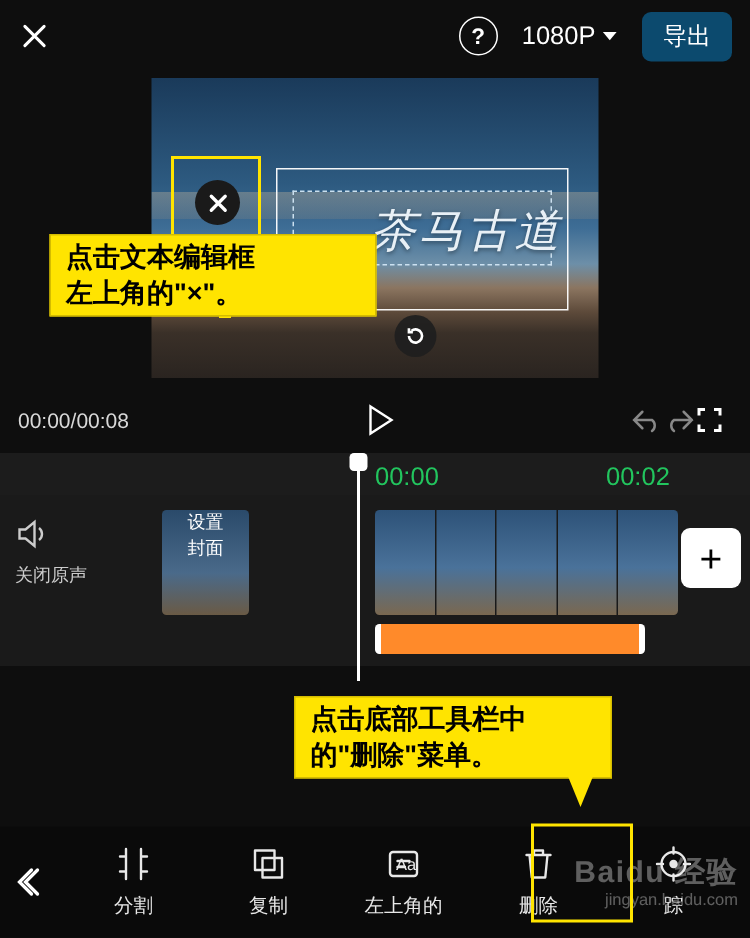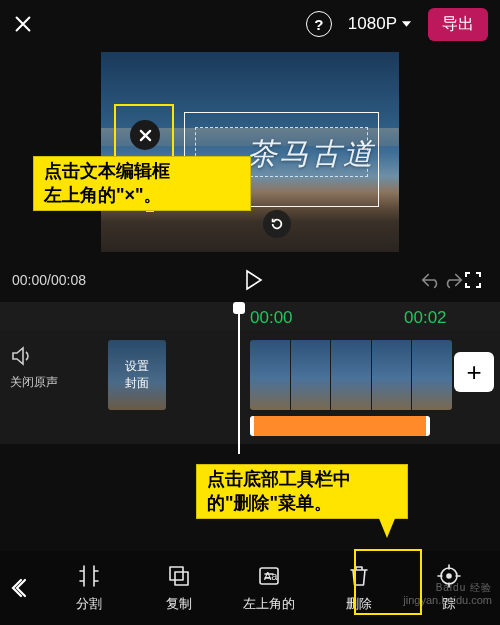--- a/index.html
+++ b/index.html
@@ -3,21 +3,21 @@
 <meta charset="utf-8">
 <style>
   *{box-sizing:border-box;margin:0;padding:0;font-family:-apple-system,"Helvetica Neue",Arial,sans-serif}
   body{width:500px;height:625px;background:#0e0e0e;color:#fff;overflow:hidden;position:relative}
   .topbar{height:48px;display:flex;align-items:center;padding:0 12px;gap:10px}
   .topbar .spacer{flex:1}
   .icon-btn{display:flex;align-items:center;justify-content:space-between;cursor:pointer}
   .close-x svg{width:22px;height:22px;stroke:#fff;stroke-width:2.2;stroke-linecap:round}
   .help-circle{width:26px;height:26px;border:1.8px solid #fff;border-radius:50%;display:flex;align-items:center;justify-content:center;font-size:15px;font-weight:600}
   .res-btn{display:flex;align-items:center;gap:4px;font-size:17px;font-weight:500;padding:4px 6px}
-  .export-btn{background:#be185d;color:#fff;font-size:16px;font-weight:500;padding:6px 14px;border-radius:6px}
+  .export-btn{background:#0c4a6e;color:#fff;font-size:16px;font-weight:500;padding:6px 14px;border-radius:6px}
   .preview-wrap{display:flex;justify-content:center;margin-top:4px;position:relative}
   .preview{width:298px;height:200px;position:relative;background:linear-gradient(to bottom,#1a3a5a 0%,#2d5a80 35%,#3e6d95 50%,#6d8fa8 62%,#8b7560 70%,#5d4a3a 78%,#3a3028 85%,#2a2420 100%);overflow:hidden}
   .sky-band{position:absolute;left:0;right:0;top:38%;height:18px;background:linear-gradient(to bottom,rgba(230,200,160,.3),rgba(200,160,120,.15))}
   .text-frame{position:absolute;right:20px;top:60px;width:195px;height:95px;border:1.5px solid rgba(255,255,255,.95)}
   .text-inner{position:absolute;left:10px;top:14px;right:10px;height:50px;border:1.5px dashed rgba(210,230,245,.95)}
   .cn-title{position:absolute;right:24px;top:82px;font-size:30px;font-weight:500;color:#e8f0f6;letter-spacing:2px;font-style:italic;text-shadow:0 1px 3px rgba(0,0,0,.4)}
   .del-circle{position:absolute;left:130px;top:68px;width:30px;height:30px;border-radius:50%;background:#1a1a1a;display:flex;align-items:center;justify-content:center}
   .del-circle svg{width:13px;height:13px;stroke:#fff;stroke-width:2.4;stroke-linecap:round}
   .rot-circle{position:absolute;right:108px;bottom:14px;width:28px;height:28px;border-radius:50%;background:rgba(30,30,30,.92);display:flex;align-items:center;justify-content:center}
   .rot-circle svg{width:14px;height:14px;stroke:#fff;stroke-width:2;fill:none}
@@ -34,37 +34,37 @@
   .ctrl-icon svg{width:22px;height:20px;stroke:#888;stroke-width:1.8;fill:none;stroke-linecap:round}
   .full svg{width:18px;height:18px;stroke:#fff;stroke-width:2;fill:none}
   .ruler{height:28px;background:#1c1c1c;position:relative;font-size:17px;color:#22c55e}
   .ruler span{position:absolute;top:6px}
   .track-area{background:#1a1a1a;position:relative;height:114px}
   .playhead{position:absolute;left:238px;top:-28px;bottom:-10px;width:2px;background:#fff}
   .playhead::before{content:'';position:absolute;top:0;left:-5px;width:12px;height:12px;background:#fff;border-radius:3px}
   .sound-col{position:absolute;left:10px;top:16px;width:76px;text-align:left;color:#ccc}
   .sound-col svg{width:24px;height:20px;stroke:#ccc;stroke-width:1.6;fill:none;margin-bottom:4px}
   .sound-lbl{font-size:12px}
-  .cover-thumb{position:absolute;left:108px;top:10px;width:58px;height:70px;background:linear-gradient(#2a4a6a,#4a6a8a 60%,#6a5a45);border-radius:3px;display:flex;align-items:center;justify-content:center;font-size:12px;color:#fff;text-align:center}
+  .cover-thumb{position:absolute;left:108px;top:10px;width:58px;height:70px;background:linear-gradient(#2a4a6a,#4a6a8a 60%,#6a5a45);border-radius:3px;display:flex;justify-content:center;font-size:12px;color:#fff;text-align:center}
   .clips{position:absolute;left:250px;top:10px;right:48px;height:70px;display:flex;gap:1px;overflow:hidden;border-radius:3px}
   .clip{flex:1;background:linear-gradient(#2d5278,#4a729a 55%,#7a6850)}
   .add-btn{position:absolute;right:6px;top:22px;width:40px;height:40px;background:#fff;border-radius:6px;display:flex;align-items:center;justify-content:center;font-size:26px;font-weight:400;color:#000}
   .text-track{position:absolute;left:250px;top:86px;width:180px;height:20px;background:#ff8a2a;border-radius:3px;border-left:4px solid #fff;border-right:4px solid #fff}
   .tip2{left:196px;top:464px;width:212px;z-index:5}
   .arrow-down{position:absolute;left:378px;top:516px;width:0;height:0;border-left:9px solid transparent;border-right:9px solid transparent;border-top:22px solid #ffe400;z-index:5}
   .arrow-down::after{content:'';position:absolute;left:-4px;top:-32px;width:8px;height:14px;background:#ffe400}
   .hl2{left:354px;top:549px;width:68px;height:66px;z-index:5}
   .toolbar{position:absolute;left:0;right:0;bottom:0;height:74px;background:#0a0a0a;display:flex;align-items:center}
   .back-chev{width:44px;display:flex;align-items:center;justify-content:center}
   .back-chev svg{width:22px;height:22px;stroke:#fff;stroke-width:2.2;fill:none;stroke-linecap:round}
   .tools{flex:1;display:flex;justify-content:space-around;padding-right:6px}
   .tool{display:flex;flex-direction:column;align-items:center;gap:6px;font-size:13px;color:#e8e8e8;min-width:64px}
   .tool svg{width:26px;height:26px;stroke:#e8e8e8;stroke-width:1.6;fill:none;stroke-linecap:round;stroke-linejoin:round}
   .watermark{position:absolute;right:8px;bottom:18px;font-size:11px;color:rgba(255,255,255,.35);text-align:right;line-height:1.2}
-  .watermark .big{font-size:10px;font-weight:400;letter-spacing:1px}
+  .watermark .big{font-size:20px;font-weight:700;letter-spacing:1px}
 </style>
 </head>
 <body>
 
 <div class="topbar">
   <div class="icon-btn close-x">
     <svg viewBox="0 0 24 24">
         <path d="M5 5 L19 19 M19 5 L5 19"></path>
       </svg>
   </div>

